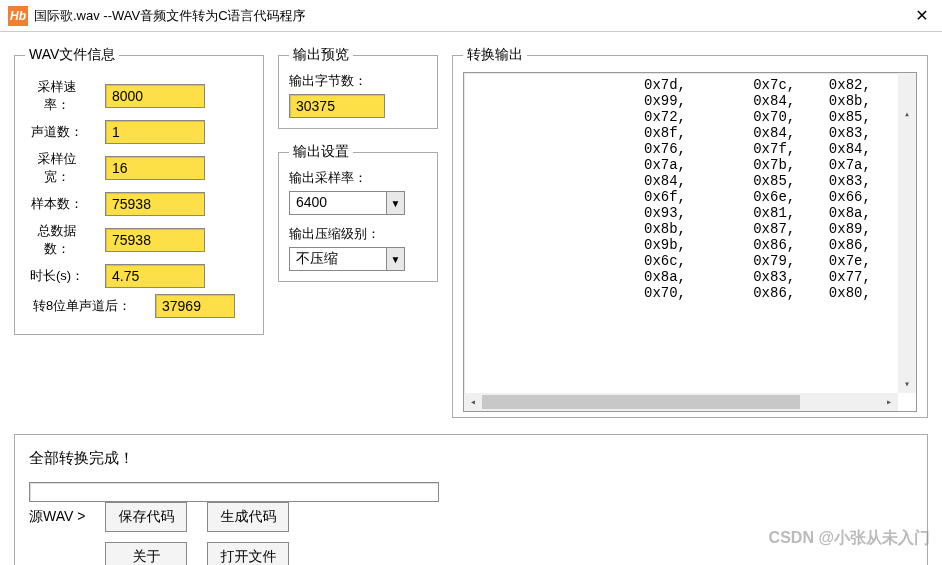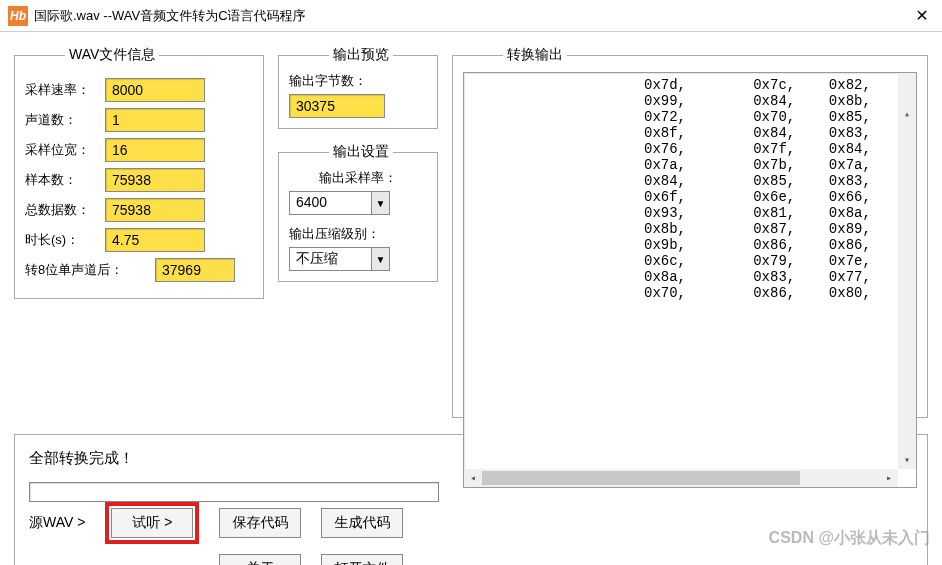--- a/index.html
+++ b/index.html
@@ -43,56 +43,56 @@
     margin-right:-8px;
   }
   .client {
     padding: 14px 14px 14px 14px;
   }
   fieldset {
     border: 1px solid #aaa;
     margin: 0;
     padding: 8px 10px 10px 10px;
   }
-  legend { padding: 0 4px; font-size: 14px; margin-left: 40px; }
+  legend { padding: 0 4px; font-size: 14px; }
   .top-row { display: flex; gap: 14px; align-items:flex-start;}
   .col-left { width: 250px; display:flex; flex-direction:column; }
   .col-mid  { width: 160px; display:flex; flex-direction:column; gap:14px;}
   .col-right{ flex:1; }
   .field-row {
     display:flex; align-items:center; margin: 6px 0;
   }
   .field-row label {
-    width: 80px; text-align: left;
-    padding-right: 4px;
+    width: 80px; text-align: center;
+    padding-right: 16px;
   }
   .field-row.wide label { width: 130px; }
   input[type=text] {
     border: 1px solid #888;
     box-shadow: inset 1px 1px 1px rgba(0,0,0,0.15);
     height: 24px;
     padding: 2px 6px;
     font-family: inherit;
     font-size: 14px;
     background:#fde047;
     width: 100px;
   }
   input.mid { width: 96px; }
   .combo {
-    display:flex; width:101px; height:24px;
+    display:flex; width:116px; height:24px;
     border:1px solid #888; background:#fff;
   }
   .combo .val { flex:1; padding:2px 6px; font-size:14px; }
   .combo .btn {
     width:18px; background:#e8e8e8; border-left:1px solid #888;
     display:flex; align-items:center; justify-content:center;
     font-size:10px;
   }
   .output-box {
-    height: 416px;
+    height: 340px;
     background:#fff;
     border:1px solid #999;
     box-shadow: inset 1px 1px 1px rgba(0,0,0,0.1);
     font-family: "Consolas","Courier New",monospace;
     font-size: 14px;
     padding: 4px 4px 0 0;
     white-space: pre;
     overflow:hidden;
     position:relative;
   }
@@ -209,21 +209,21 @@
 
     <div class="col-mid">
       <fieldset>
         <legend>输出预览</legend>
         <div style="margin-bottom:4px;">输出字节数：</div>
         <input type="text" class="mid" value="30375" style="">
       </fieldset>
 
       <fieldset>
         <legend>输出设置</legend>
-        <div style="margin-bottom:4px;text-align:center;">输出采样率：</div>
+        <div style="margin-bottom:4px;">输出采样率：</div>
         <div class="combo">
           <div class="val">6400</div>
           <div class="btn">▼</div>
         </div>
         <div style="margin:10px 0 4px 0;">输出压缩级别：</div>
         <div class="combo">
           <div class="val">不压缩</div>
           <div class="btn">▼</div>
         </div>
       </fieldset>
@@ -263,23 +263,20 @@
   </div>
 
   <div class="bottom-panel">
     <div class="status-col">
       <div style="font-size:15px;">全部转换完成！</div>
       <div class="progress"></div>
     </div>
     <div class="btn-area">
       <div class="btn-row">
         <span class="prefix-text">源WAV &gt;</span>
-        <span class="red-box">
-          <button class="win">试听 &gt;</button>
-        </span>
         <button class="win">保存代码</button>
         <button class="win">生成代码</button>
       </div>
       <div class="btn-row">
         <button class="win">关于</button>
         <button class="win">打开文件</button>
       </div>
     </div>
   </div>
 </div>

